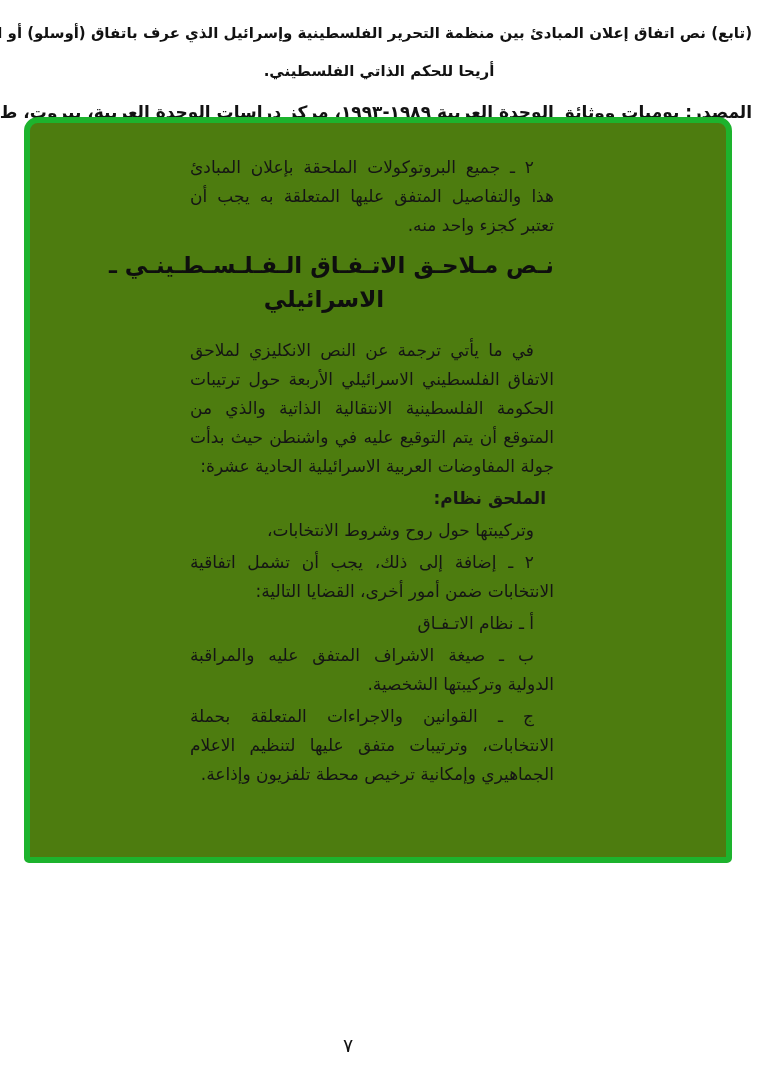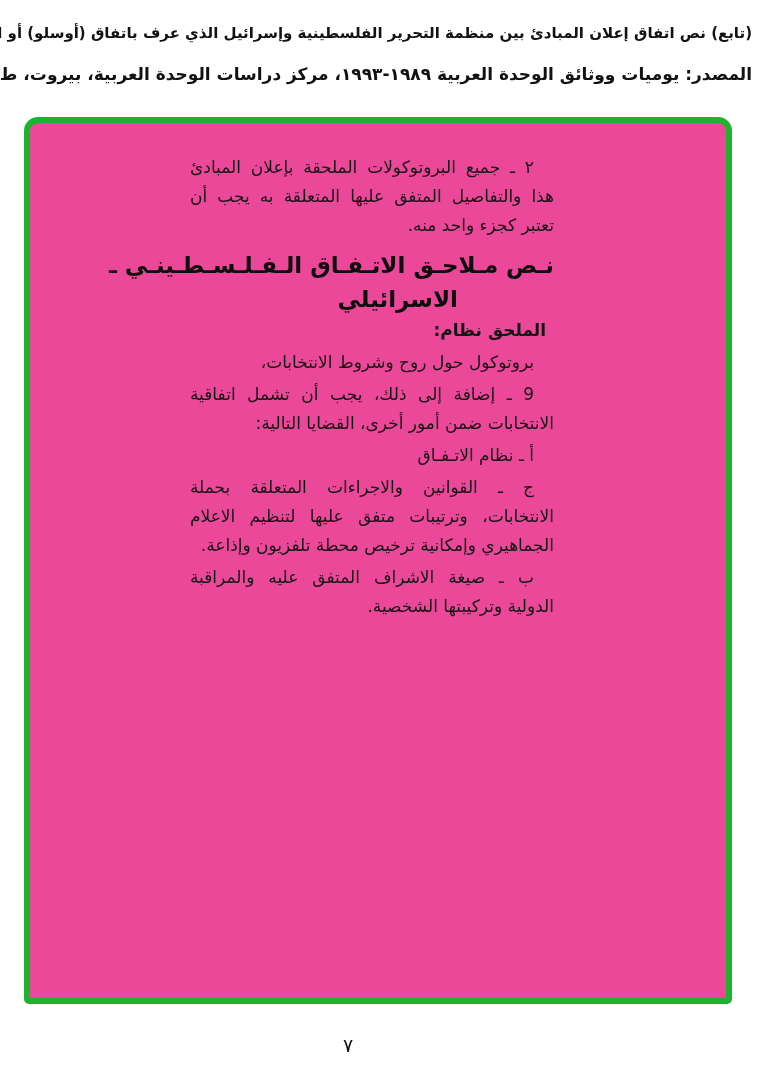--- a/index.html
+++ b/index.html
@@ -38,57 +38,58 @@
     line-height: 20px;
     white-space: nowrap;
   }
 
   
   .green-frame {
     position: absolute;
     left: 24px;
     top: 117px;
     width: 708px;
-    height: 887px;
+    height: 746px;
     box-sizing: border-box;
     border: 6px solid var(--frame-green, #1db32d);
     border-radius: 14px 14px 5px 5px;
-    background: #ec4899;
+    background: #4d7c0f;
   }
 
   
   .text-column {
     position: absolute;
     top: 30px;
     right: 172px;
     width: 364px;
     direction: rtl;
     text-align: justify;
     font-size: 17px;
     line-height: 29px;
     color: #151515;
   }
   .text-column p {
     margin: 0 0 3px 0;
     text-indent: 20px;
   }
   .section-heading {
-    margin: 8px 0 0 0;
+    margin: 8px 0 20px 0;
     font-size: 23px;
     font-weight: bold;
     line-height: 34px;
     text-align: right;
     color: #0e0e0e;
   }
   .section-heading .h-line {
     display: block;
     white-space: nowrap;
   }
   .section-heading .h-line.indented {
     padding-right: 96px;
+    text-align: center;
   }
   .annex-label {
     font-weight: bold;
     text-indent: 8px !important;
   }
 
   
   .page-number {
     position: absolute;
     top: 1034px;
@@ -97,44 +98,46 @@
     text-align: center;
     font-size: 19px;
     color: #111111;
   }
 </style>
 </head>
 <body>
 
 <div class="doc-header">
   <div class="title-line">(تابع) نص اتفاق إعلان المبادئ بين منظمة التحرير الفلسطينية وإسرائيل الذي عرف باتفاق (أوسلو) أو اتفاق (غزة –</div>
+  <div class="title-line">أريحا للحكم الذاتي الفلسطيني.</div>
   <div class="source-line">المصدر: يوميات ووثائق الوحدة العربية ١٩٨٩-١٩٩٣، مركز دراسات الوحدة العربية، بيروت، ط١، ١٩٩٥، ص ٨٧٤ - ٨٧٩.</div>
 </div>
 
 <div class="green-frame">
   <div class="text-column">
 
     <p>٢ ـ جميع البروتوكولات الملحقة بإعلان المبادئ هذا والتفاصيل المتفق عليها المتعلقة به يجب أن تعتبر كجزء واحد منه.</p>
 
     <div class="section-heading">
       <span class="h-line">نـص مـلاحـق الاتـفـاق الـفـلـسـطـينـي ـ</span>
       <span class="h-line indented">الاسرائيلي</span>
     </div>
 
+    <p>في ما يأتي ترجمة عن النص الانكليزي لملاحق الاتفاق الفلسطيني الاسرائيلي الأربعة حول ترتيبات الحكومة الفلسطينية الانتقالية الذاتية والذي من المتوقع أن يتم التوقيع عليه في واشنطن حيث بدأت جولة المفاوضات العربية الاسرائيلية الحادية عشرة:</p>
 
     <p class="annex-label">الملحق نظام:</p>
 
-    <p>بروتوكول حول روح وشروط الانتخابات،</p>
+    <p>وتركيبتها حول روح وشروط الانتخابات،</p>
 
 
-    <p>9 ـ إضافة إلى ذلك، يجب أن تشمل اتفاقية الانتخابات ضمن أمور أخرى، القضايا التالية:</p>
+    <p>٢ ـ إضافة إلى ذلك، يجب أن تشمل اتفاقية الانتخابات ضمن أمور أخرى، القضايا التالية:</p>
 
     <p>أ ـ نظام الاتـفـاق</p>
 
+    <p>ب ـ صيغة الاشراف المتفق عليه والمراقبة الدولية وتركيبتها الشخصية.</p>
+
     <p>ج ـ القوانين والاجراءات المتعلقة بحملة الانتخابات، وترتيبات متفق عليها لتنظيم الاعلام الجماهيري وإمكانية ترخيص محطة تلفزيون وإذاعة.</p>
-
-    <p>ب ـ صيغة الاشراف المتفق عليه والمراقبة الدولية وتركيبتها الشخصية.</p>
 
 
   </div>
 </div>
 
 <div class="page-number">٧</div>
 
 </body></html>

